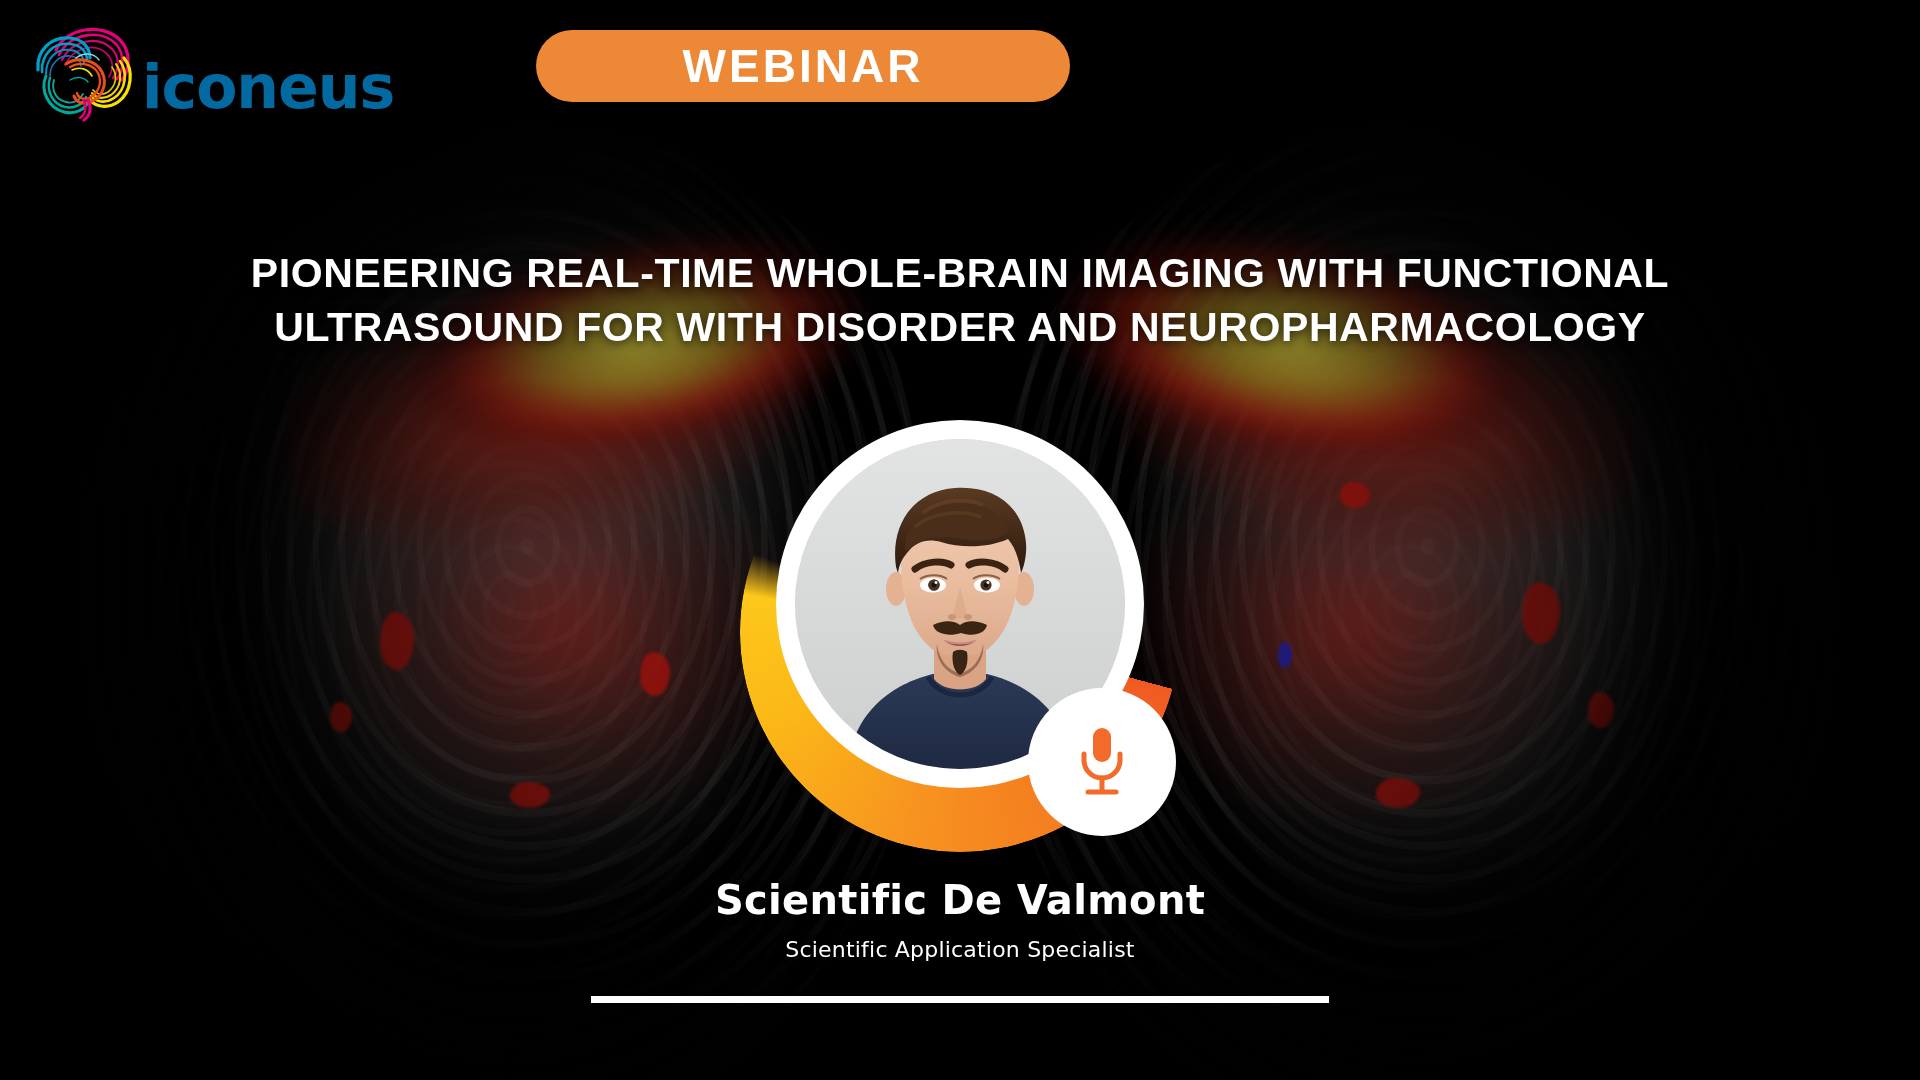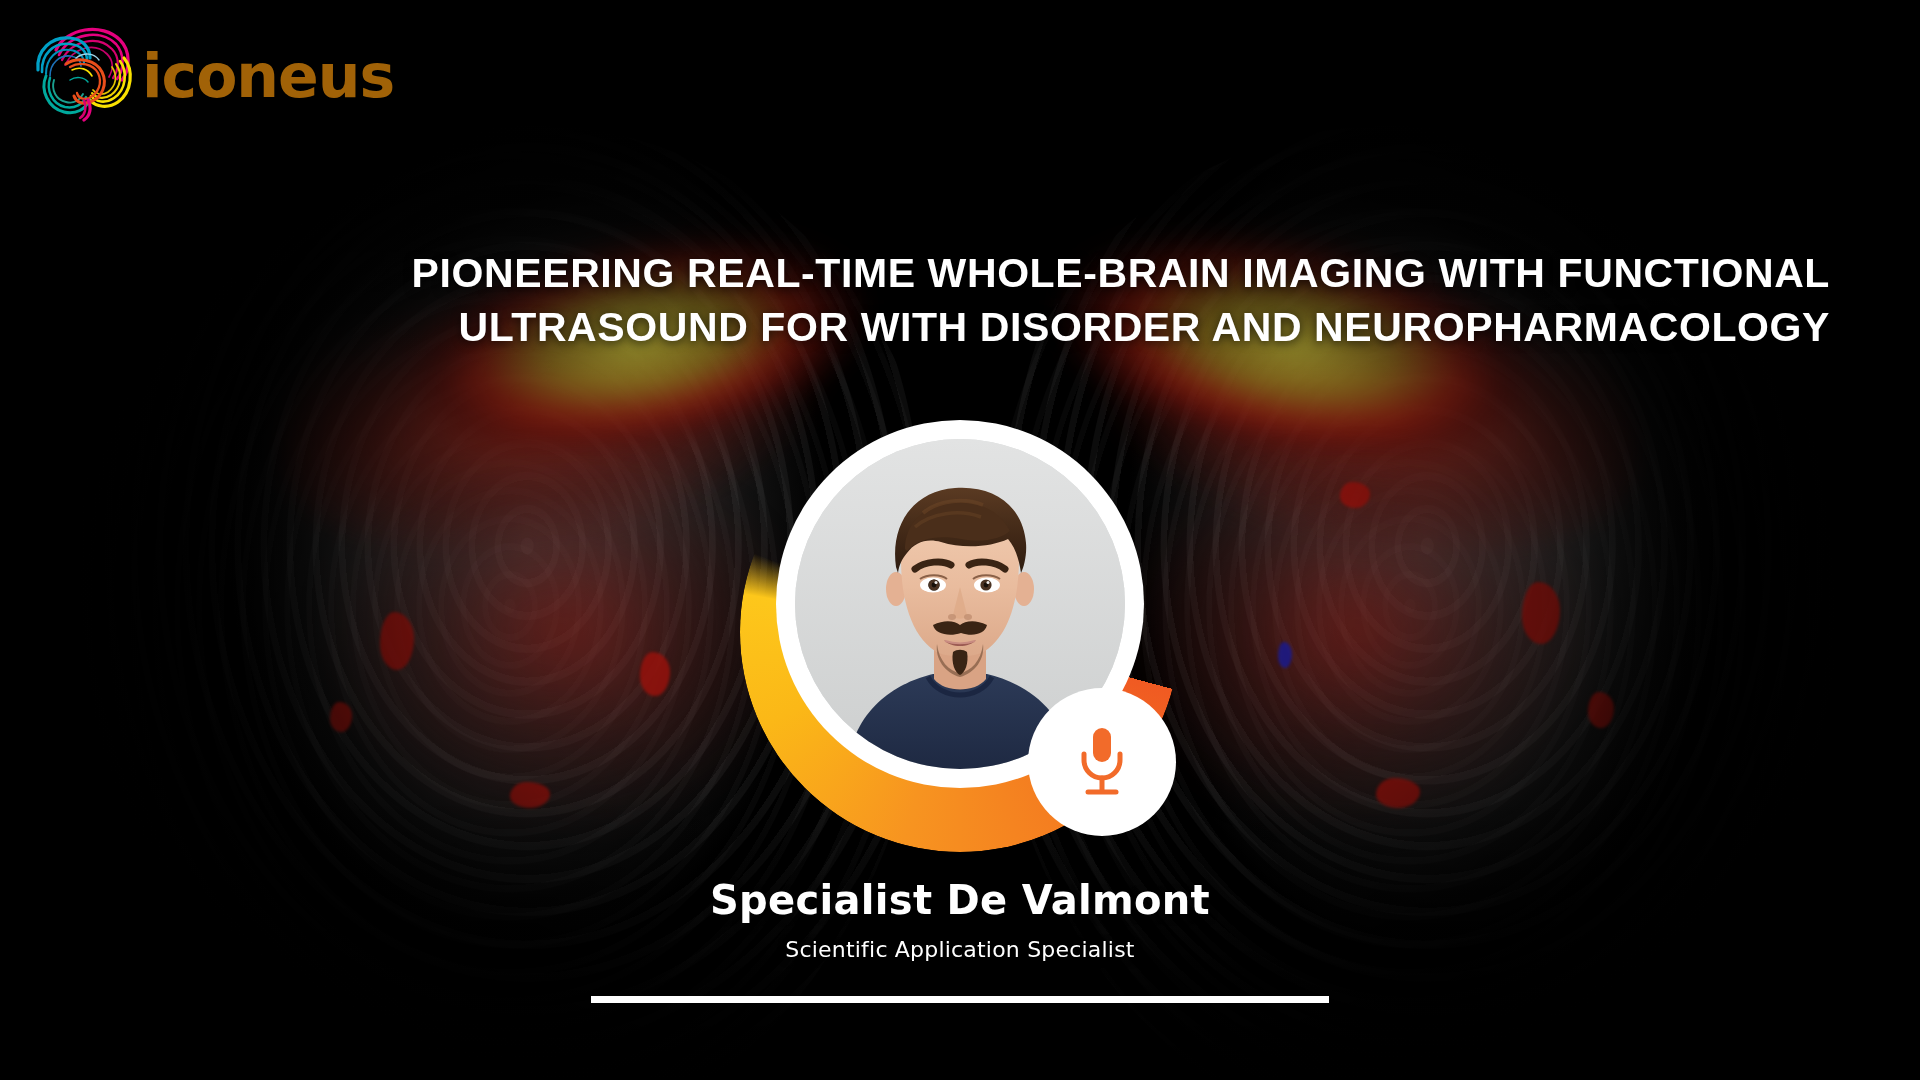--- a/index.html
+++ b/index.html
@@ -151,23 +151,23 @@
     left:26px; top:14px;
     display:flex; align-items:center; gap:4px;
     z-index:20;
   }
   .logo-mark { width:112px; height:108px; display:block; }
   .logo-word {
     font-family:"DejaVu Sans", sans-serif;
     font-size:60px;
     font-weight:600;
     letter-spacing:-1px;
-    color:#a16207;
+    color:#0369a1;
     line-height:1;
-    position:relative; top:8px;
+    position:relative; top:19px;
   }
 
   
   .webinar-pill {
     position:absolute;
     left:536px; top:30px;
     width:534px; height:72px;
     background:#ED8836;
     border-radius:36px;
     display:flex; align-items:center; justify-content:center;
@@ -179,21 +179,21 @@
     font-size:46px;
     font-weight:bold;
     letter-spacing:3px;
     line-height:1;
   }
 
   
   .headline {
     position:absolute;
     left:0; right:0; top:246px;
-    text-align:right;
+    text-align:center;
     z-index:18;
     padding:0 90px;
   }
   .headline .line {
     color:#FFFFFF;
     font-family:"Liberation Sans", sans-serif;
     font-weight:bold;
     font-size:41px;
     letter-spacing:0.6px;
     line-height:1.32;
@@ -359,20 +359,23 @@
         <path d="M58 86 C61 94, 59 101, 54 104" stroke="#D6006F" stroke-width="2.4"></path>
 
         <path d="M46 56 C54 52, 62 55, 66 62" stroke="#F9E000" stroke-width="1.6"></path>
         <path d="M44 66 C50 62, 58 63, 62 68" stroke="#00A99D" stroke-width="1.5"></path>
         <path d="M50 44 C58 38, 68 39, 73 46" stroke="#9FD4E8" stroke-width="1.4"></path>
       </g>
     </svg>
     <div class="logo-word">iconeus</div>
   </div>
 
+  <div class="webinar-pill">
+    <span>WEBINAR</span>
+  </div>
 
   <div class="headline">
     <div class="line">PIONEERING REAL-TIME WHOLE-BRAIN IMAGING WITH FUNCTIONAL</div>
     <div class="line">ULTRASOUND FOR WITH DISORDER AND NEUROPHARMACOLOGY</div>
   </div>
 
   <div class="portrait-block">
     <div class="ring"></div>
 
     <div class="photo-frame">
@@ -460,19 +463,19 @@
       <svg viewBox="0 0 64 76">
         <rect x="23" y="4" width="18" height="34" rx="9" fill="#F26B2A"></rect>
         <path d="M14 30 v6 c0 10 8 18 18 18 s18 -8 18 -18 v-6" fill="none" stroke="#F26B2A" stroke-width="5" stroke-linecap="round"></path>
         <line x1="32" y1="54" x2="32" y2="66" stroke="#F26B2A" stroke-width="5" stroke-linecap="round"></line>
         <line x1="18" y1="68" x2="46" y2="68" stroke="#F26B2A" stroke-width="5" stroke-linecap="round"></line>
       </svg>
     </div>
   </div>
 
   <div class="speaker">
-    <div class="speaker-name">Specialist De Valmont</div>
+    <div class="speaker-name">Scientific De Valmont</div>
     <div class="speaker-role">Scientific Application Specialist</div>
   </div>
 
   <div class="divider"></div>
 
 </div>
 
 </body></html>

